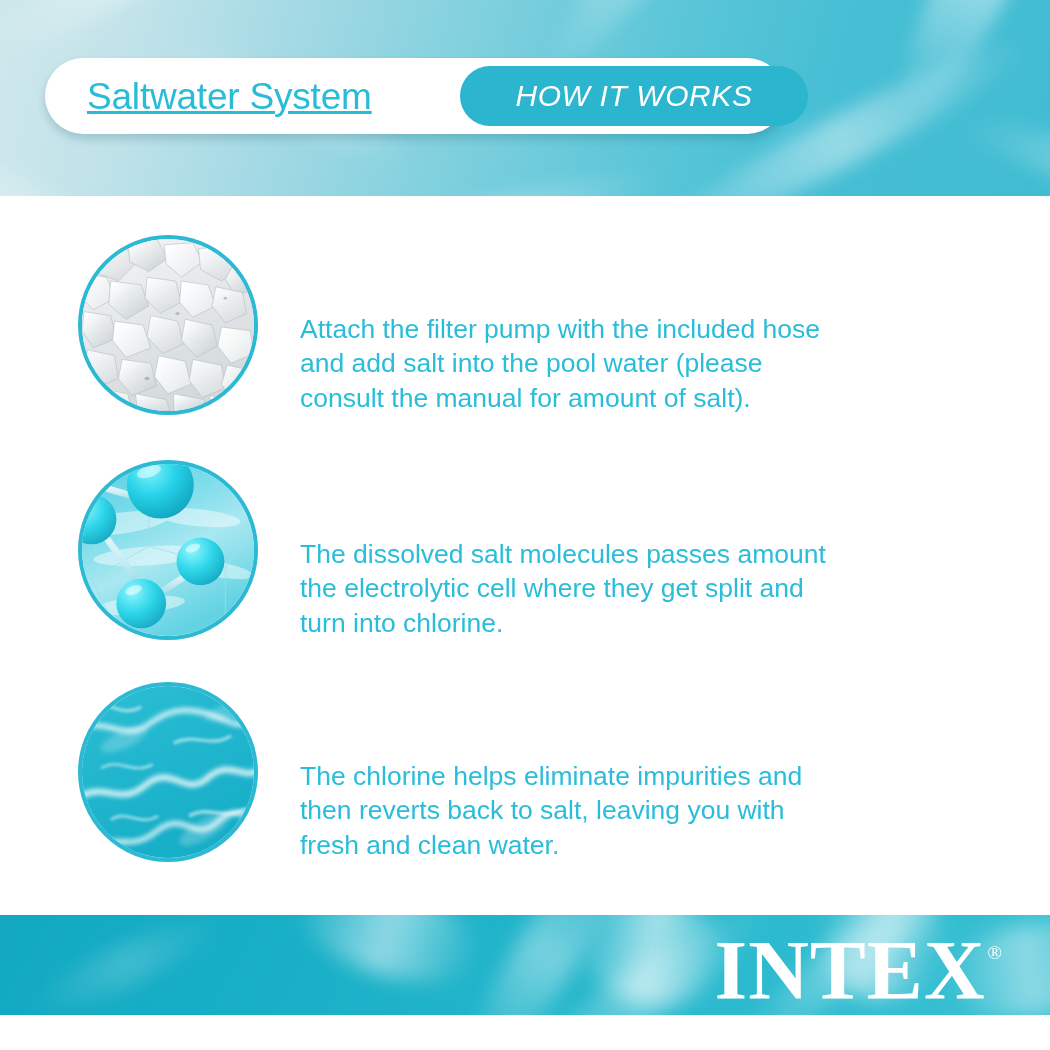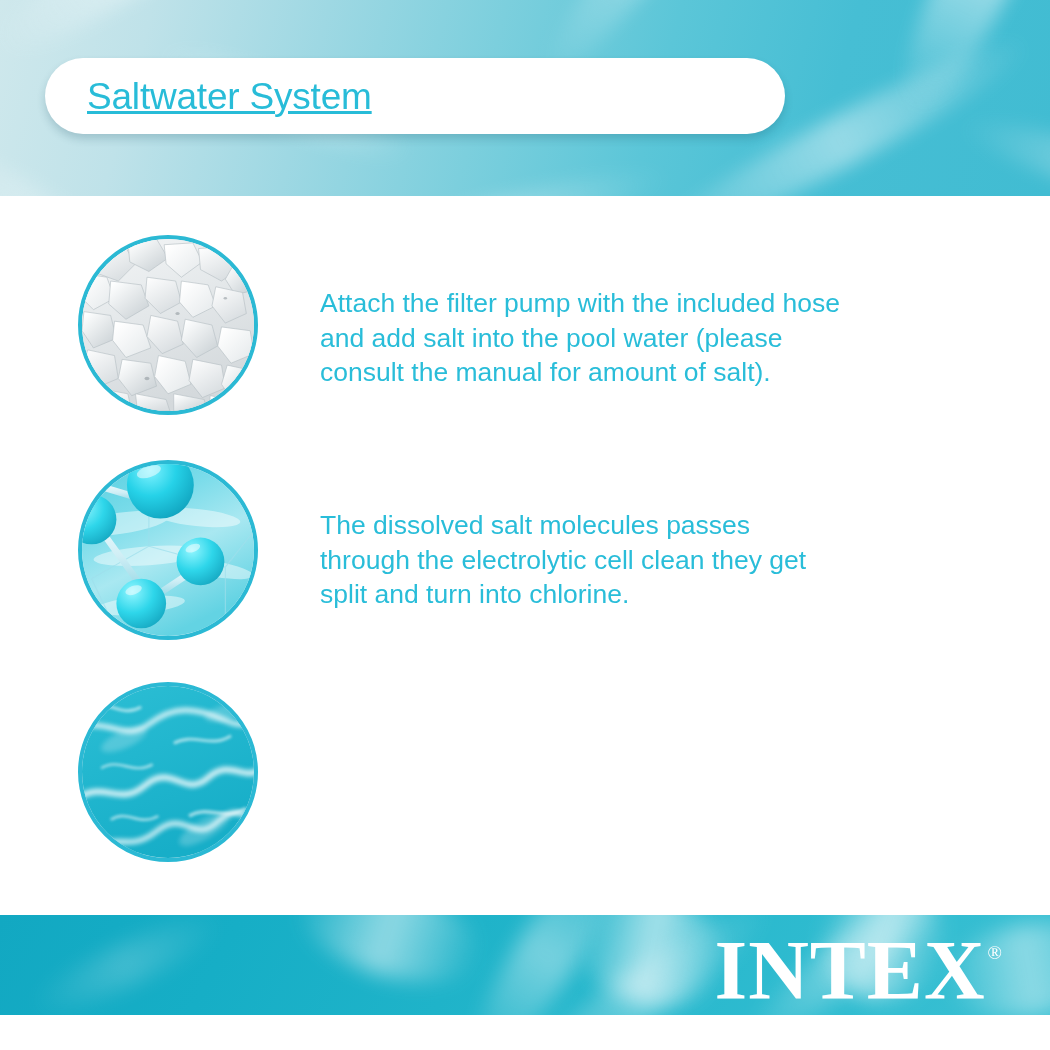--- a/index.html
+++ b/index.html
@@ -94,22 +94,21 @@
     position: absolute;
     left: 0; top: 196px;
     width: 1050px;
     height: 719px;
   }
   .step {
     position: absolute;
     left: 0;
     width: 844px;
     display: flex;
-    align-items: center;
-    gap: 20px;
+    align-items: flex-end;
   }
   .step-1 { top: 39px; }
   .step-2 { top: 264px; }
   .step-3 { top: 486px; }
 
   .circle {
     position: relative;
     margin-left: 78px;
     width: 180px;
     height: 180px;
@@ -193,20 +192,23 @@
       <div class="cst hc4"></div>
       <div class="cst hc5"></div>
       <div class="cst hc6"></div>
       <div class="cst hc7"></div>
       <div class="cst hc8"></div>
     </div>
   </div>
 
   <div class="title-pill">
     <span class="title-text">Saltwater System</span>
+    <div class="badge-pill">
+      <span class="badge-text">HOW IT WORKS</span>
+    </div>
   </div>
 
   <div class="steps">
 
     <div class="step step-1">
       <div class="circle">
         <svg viewBox="0 0 180 180" preserveAspectRatio="none" aria-hidden="true">
           <defs>
             <linearGradient id="saltBg" x1="0" y1="0" x2="0.4" y2="1">
               <stop offset="0%" stop-color="#f4f6f7"></stop>
@@ -318,21 +320,21 @@
           <circle cx="124" cy="102" r="25" fill="url(#ball2)"></circle>
           <circle cx="62" cy="146" r="26" fill="url(#ball2)"></circle>
 
           <g fill="#ffffff" opacity="0.5">
             <ellipse cx="70" cy="8" rx="13" ry="6" transform="rotate(-18 70 8)"></ellipse>
             <ellipse cx="116" cy="88" rx="8" ry="4" transform="rotate(-20 116 88)"></ellipse>
             <ellipse cx="54" cy="132" rx="9" ry="4.5" transform="rotate(-20 54 132)"></ellipse>
           </g>
         </svg>
       </div>
-      <div class="step-text">The dissolved salt molecules passes through the electrolytic cell clean they get split and turn into chlorine.</div>
+      <div class="step-text">The dissolved salt molecules passes amount the electrolytic cell where they get split and turn into chlorine.</div>
     </div>
 
     <div class="step step-3">
       <div class="circle">
         <svg viewBox="0 0 180 180" preserveAspectRatio="none" aria-hidden="true">
           <defs>
             <linearGradient id="poolBg" x1="0" y1="0" x2="0.4" y2="1">
               <stop offset="0%" stop-color="#2cbed4"></stop>
               <stop offset="45%" stop-color="#22b7cf"></stop>
               <stop offset="100%" stop-color="#17aec8"></stop>
@@ -357,20 +359,21 @@
             <path d="M112 136 C 132 124, 148 142, 172 128" stroke-width="3.5"></path>
             <path d="M30 140 C 48 128, 58 148, 80 136" stroke-width="2.5"></path>
           </g>
           <g fill="#ffffff" opacity="0.22" filter="url(#soft)">
             <ellipse cx="44" cy="56" rx="26" ry="9" transform="rotate(-24 44 56)"></ellipse>
             <ellipse cx="128" cy="150" rx="30" ry="10" transform="rotate(-30 128 150)"></ellipse>
             <ellipse cx="150" cy="28" rx="22" ry="8" transform="rotate(-14 150 28)"></ellipse>
           </g>
         </svg>
       </div>
+      <div class="step-text">The chlorine helps eliminate impurities and then reverts back to salt, leaving you with fresh and clean water.</div>
     </div>
 
   </div>
 
   <div class="footer-band">
     <div class="fcst fc1"></div>
     <div class="fcst fc2"></div>
     <div class="fcst fc3"></div>
     <div class="fcst fc4"></div>
     <div class="fcst fc5"></div>

